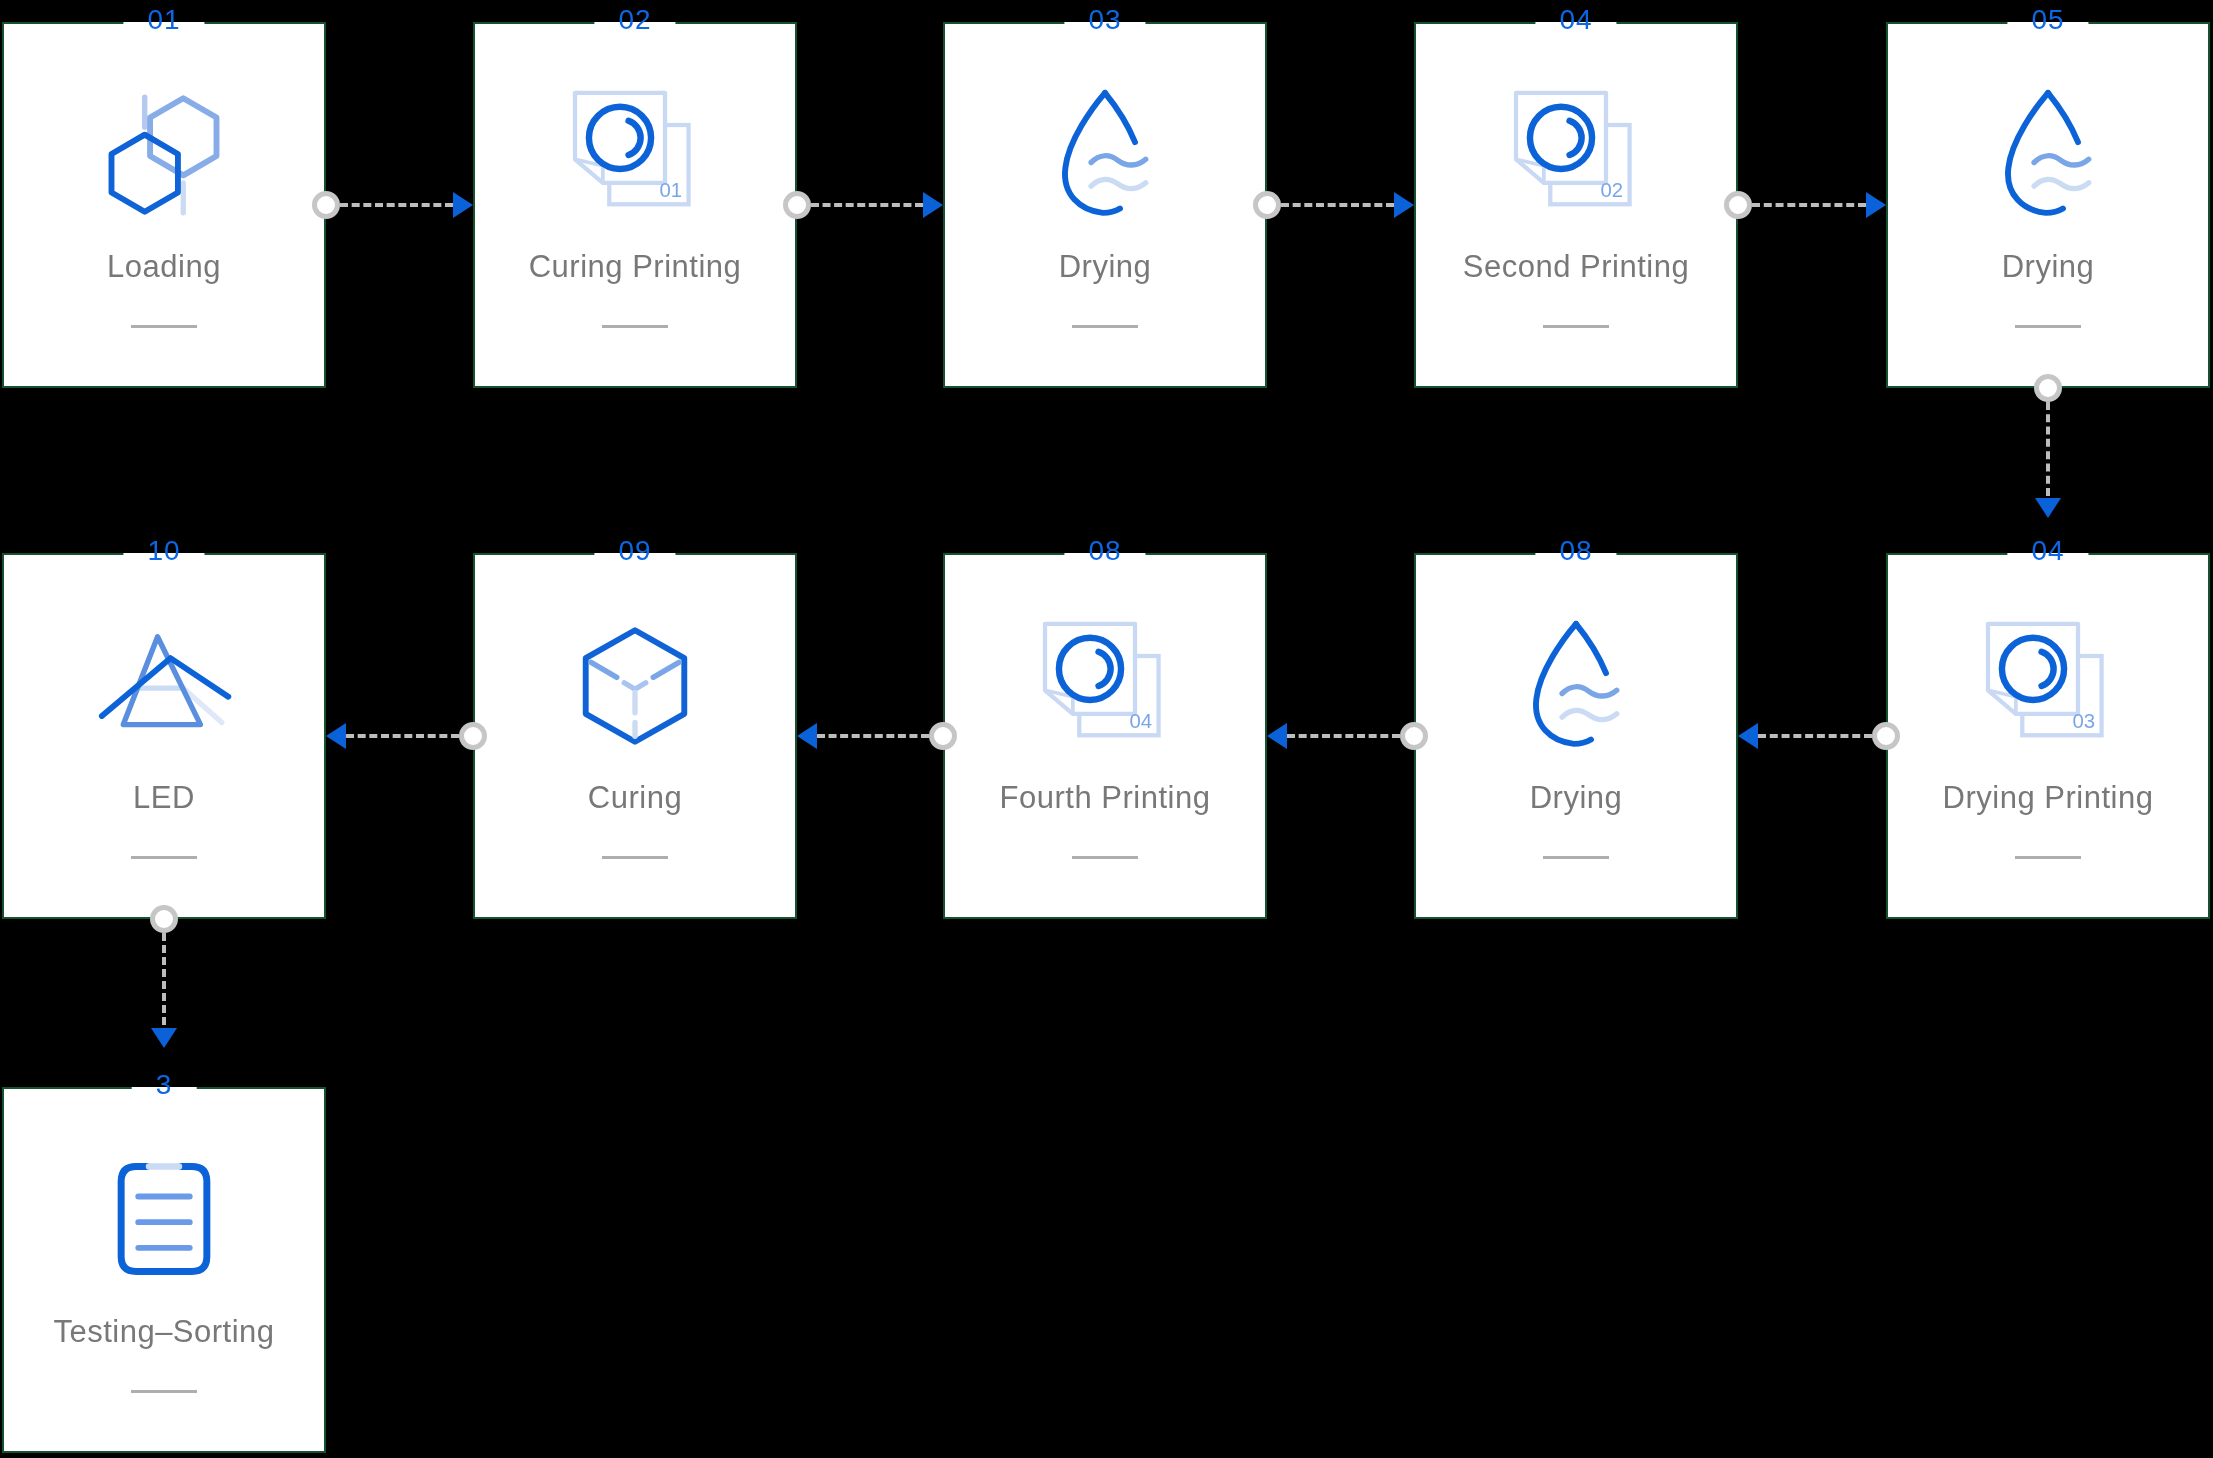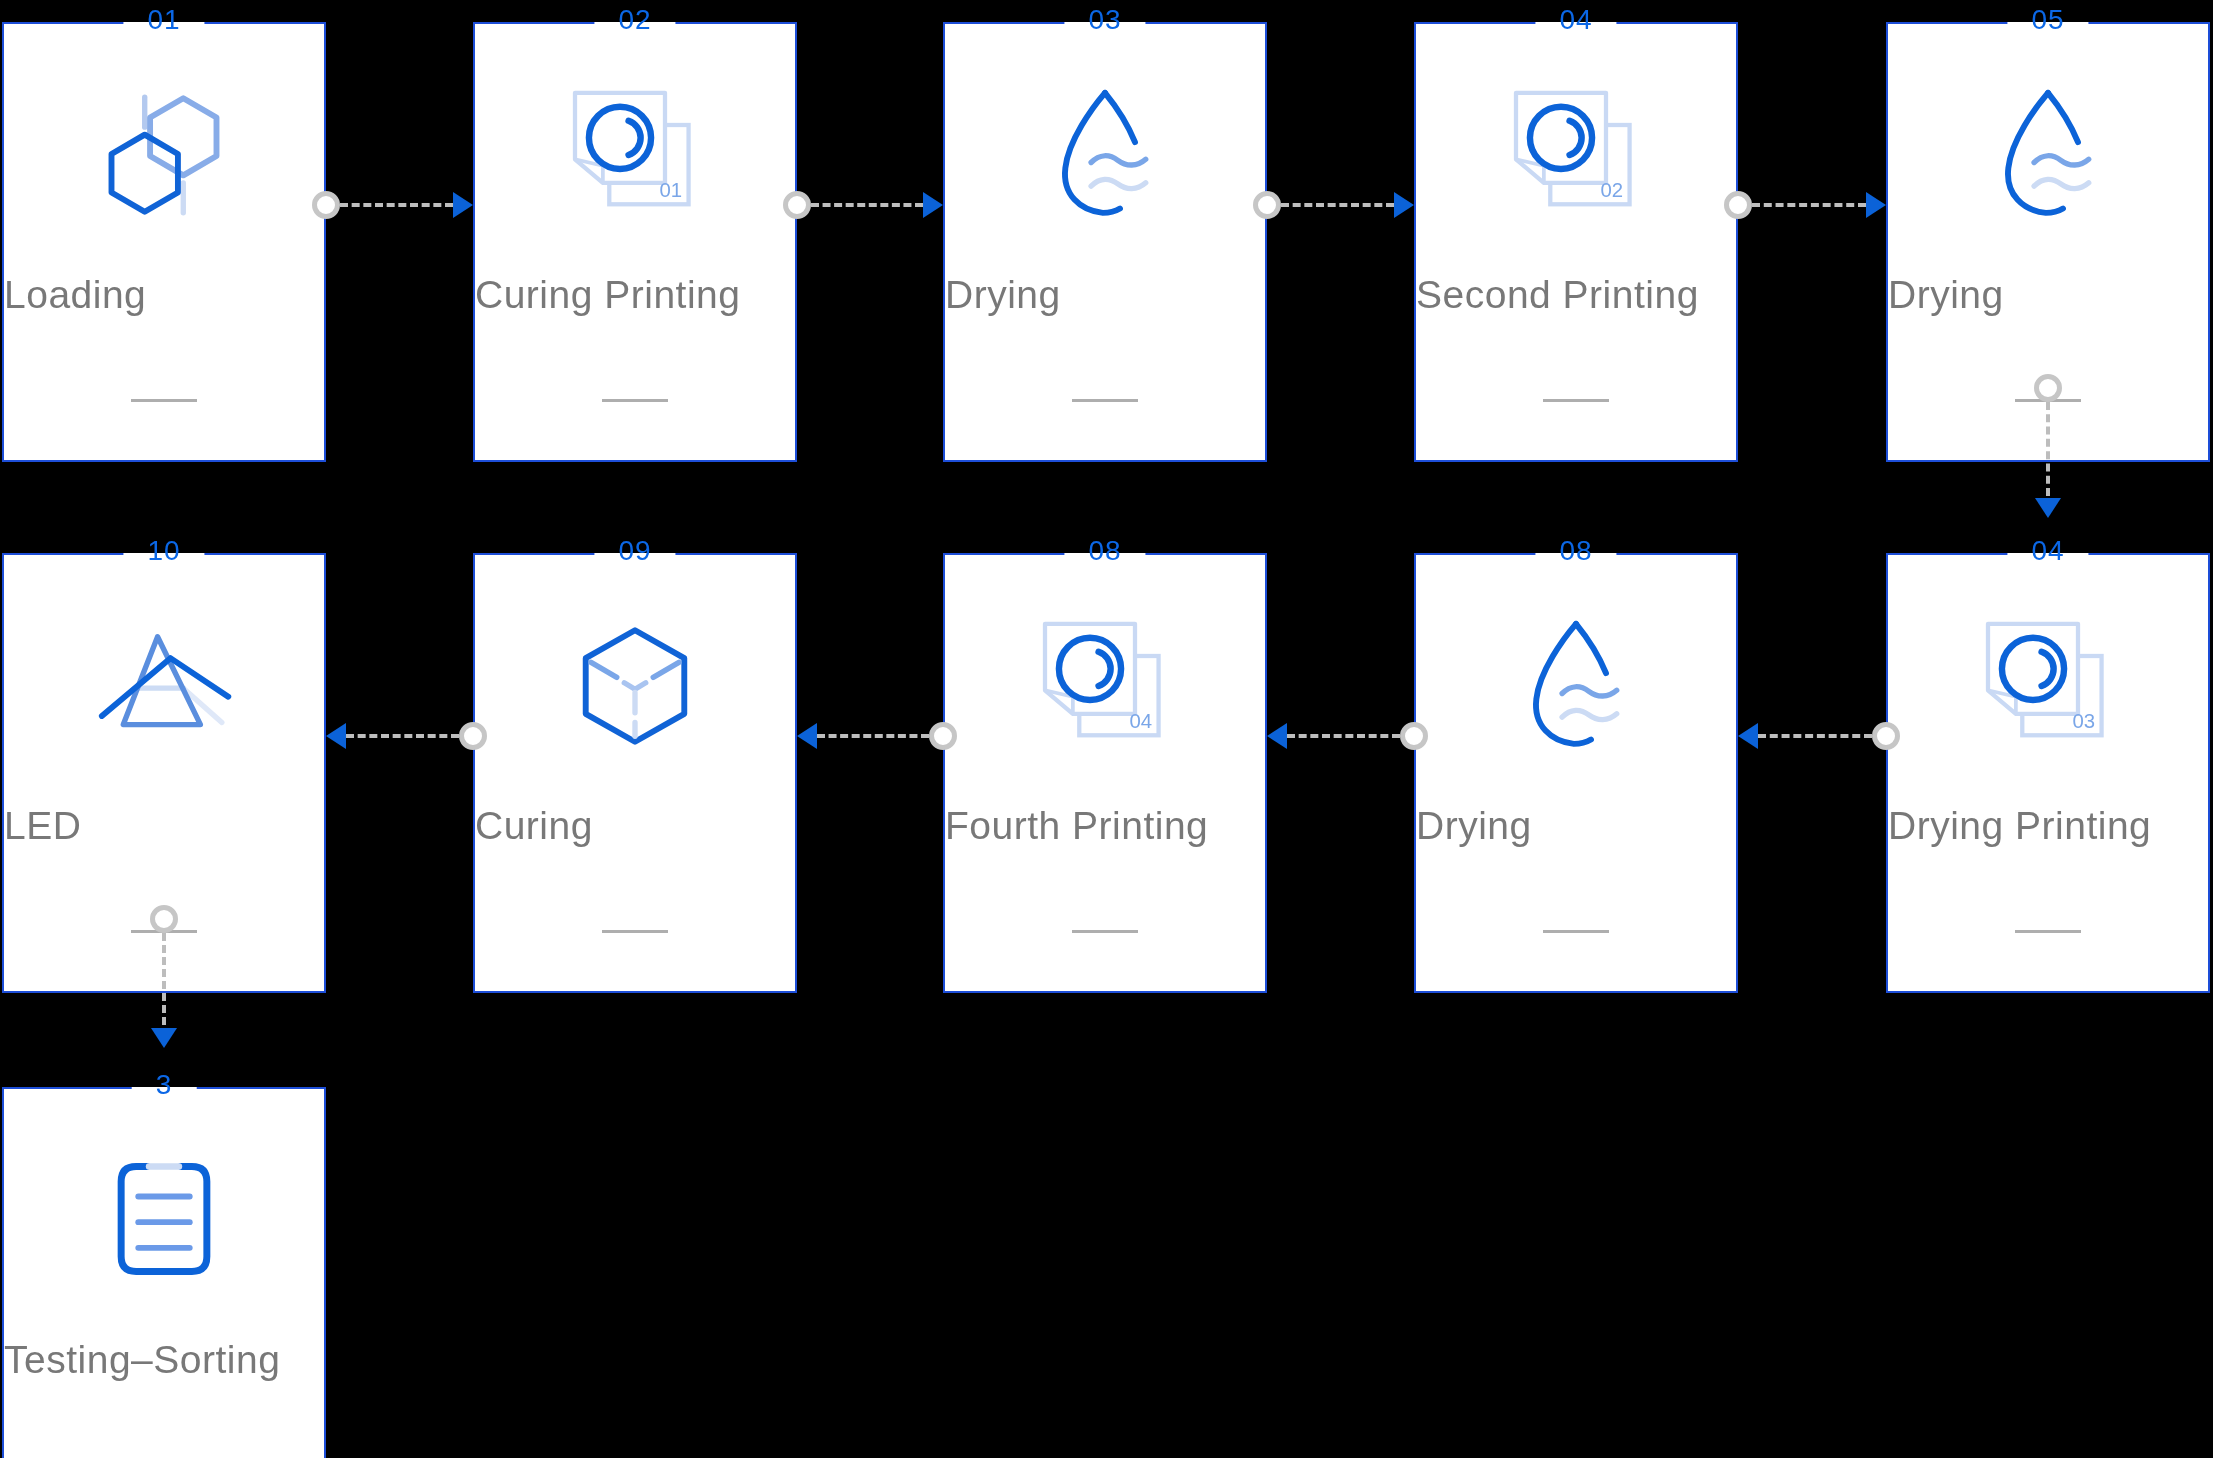--- a/index.html
+++ b/index.html
@@ -2,37 +2,37 @@
 <html><head>
 <meta charset="utf-8">
 <style>
   html,body{margin:0;padding:0}
   body{
     width:2213px;height:1458px;position:relative;background:#000;
     font-family:"Liberation Sans",sans-serif;overflow:hidden;
   }
   
   .card{
-    position:absolute;width:324px;height:440px;background:#fff;
-    border:2px solid #1d4ed8;box-sizing:border-box;z-index:1;
+    position:absolute;width:324px;height:366px;background:#fff;
+    border:2px solid #14532d;box-sizing:border-box;z-index:1;
   }
   .c0{left:2px}.c1{left:473px}.c2{left:943px}.c3{left:1414px}.c4{left:1886px}
   .r0{top:22px}.r1{top:553px}.r2{top:1087px}
   .num{
     position:absolute;left:50%;top:-2px;transform:translate(-50%,-55%);
     font-size:28px;font-weight:500;letter-spacing:1px;line-height:36px;
     color:#0b67e6;padding:0 24px;white-space:nowrap;
     background:linear-gradient(to bottom,#000 55%,#fff 55%);z-index:4;
   }
   .icon{position:absolute;top:56px;left:50%;transform:translateX(-50%);width:150px;height:150px}
   .icon svg{display:block;width:100%;height:100%}
   .icon text{font-family:"Liberation Sans",sans-serif}
   .label{
-    position:absolute;top:225px;left:0;width:100%;
-    font-size:39px;color:#787878;letter-spacing:.5px;white-space:nowrap;margin-top:24px;
+    position:absolute;top:225px;left:0;width:100%;text-align:center;
+    font-size:31px;color:#787878;letter-spacing:.5px;white-space:nowrap;
   }
   .rule{
     position:absolute;bottom:58px;left:50%;transform:translateX(-50%);
     width:66px;height:3px;background:#aeaeae;
   }
   
   .conn{position:absolute;left:0;top:0;width:0;height:0}
   .dot{
     position:absolute;width:28px;height:28px;border:5px solid #c6c6c6;
     border-radius:50%;background:#fff;box-sizing:border-box;z-index:3;

